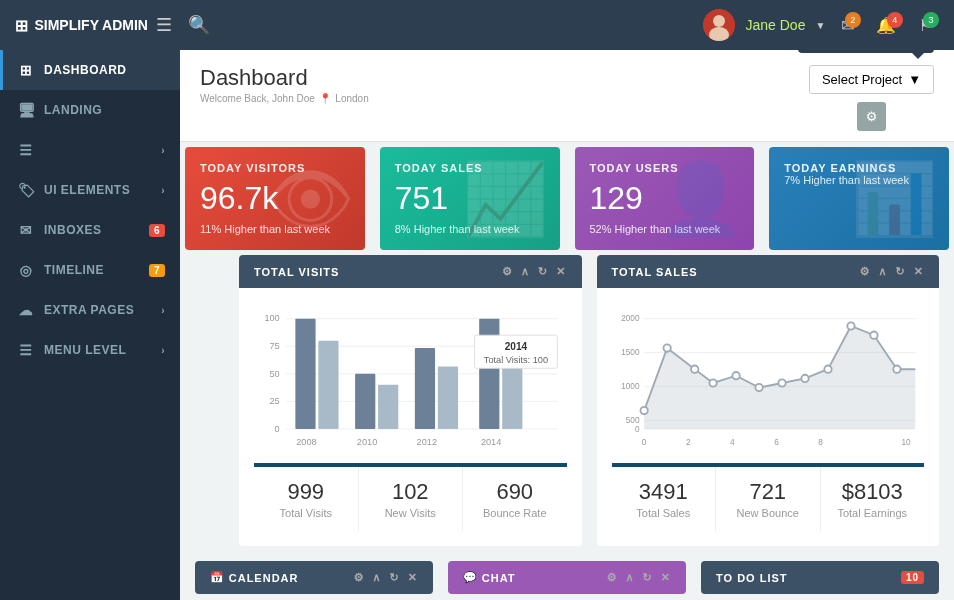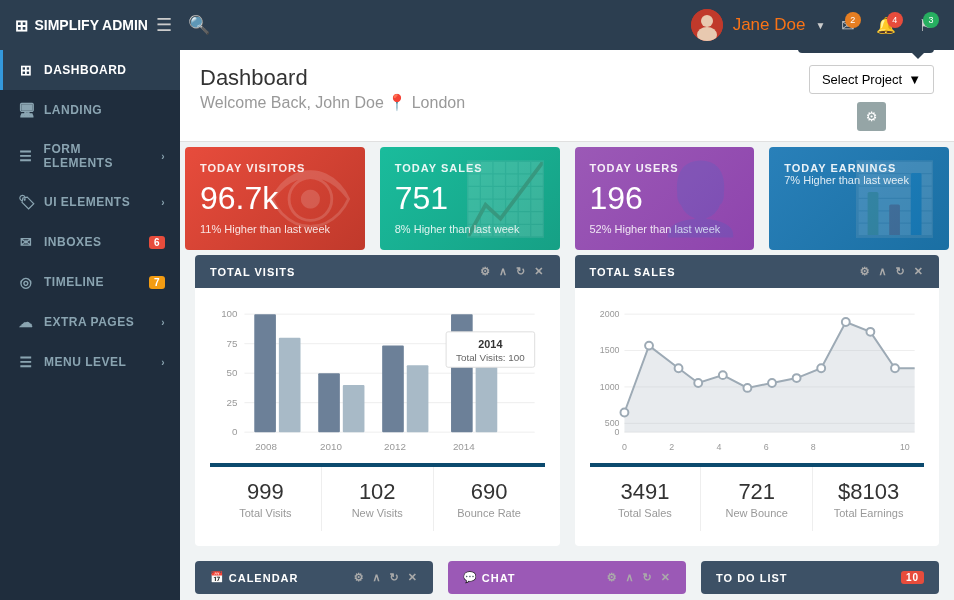--- a/index.html
+++ b/index.html
@@ -12,59 +12,59 @@
     .sidebar { width: 180px; background: #1f2d3d; flex-shrink: 0; overflow-y: auto; }
     .main { flex: 1; overflow-y: auto; background: #f0f3f4; }
 
     
     .logo { color: white; font-size: 14px; font-weight: bold; display: flex; align-items: center; gap: 6px; }
     .logo-icon { font-size: 16px; }
     .nav-spacer { flex: 1; }
     .nav-icon-btn { color: #ccc; background: none; border: none; cursor: pointer; font-size: 18px; padding: 0 8px; }
     .nav-right { display: flex; align-items: center; gap: 10px; }
     .avatar { width: 32px; height: 32px; border-radius: 50%; background: #c0392b; display: flex; align-items: center; justify-content: center; overflow: hidden; }
-    .user-name { color: #f97316; font-size: 17px; cursor: pointer; }
+    .user-name { color: #bef264; font-size: 14px; cursor: pointer; }
     .badge-btn { position: relative; color: #ccc; background: none; border: none; cursor: pointer; font-size: 16px; padding: 0 6px; }
     .badge { position: absolute; top: -4px; right: 0; background: #e74c3c; color: white; border-radius: 50%; width: 16px; height: 16px; font-size: 9px; display: flex; align-items: center; justify-content: center; }
     .badge.orange { background: #e67e22; }
     .badge.green { background: #27ae60; }
 
     
     .sidebar-item { display: flex; align-items: center; padding: 12px 15px; color: #8aa4b1; cursor: pointer; border-left: 3px solid transparent; font-size: 12px; gap: 10px; text-transform: uppercase; font-weight: 600; letter-spacing: 0.5px; }
     .sidebar-item.active { background: #2c3e50; color: #fff; border-left-color: #3498db; }
     .sidebar-item .si-icon { font-size: 14px; width: 16px; text-align: center; }
     .sidebar-item .arrow { margin-left: auto; font-size: 10px; }
     .sidebar-badge { background: #e74c3c; color: white; border-radius: 3px; padding: 1px 5px; font-size: 10px; margin-left: auto; }
     .sidebar-badge.yellow { background: #f39c12; }
 
     
     .page-header { background: white; padding: 15px 20px 10px; border-bottom: 1px solid #e0e0e0; display: flex; align-items: flex-start; justify-content: space-between; }
     .page-title-area h1 { font-size: 22px; color: #333; font-weight: 300; }
-    .page-subtitle { font-size: 16px; color: #999; display: flex; align-items: center; gap: 4px; margin-top: 2px; }
+    .page-subtitle { font-size: 10px; color: #999; display: flex; align-items: center; gap: 4px; margin-top: 2px; }
     .location-pin { color: #e74c3c; }
     .header-actions { display: flex; align-items: center; gap: 8px; position: relative; flex-direction: column; }
     .select-project-btn { background: white; border: 1px solid #ccc; border-radius: 3px; padding: 6px 12px; font-size: 13px; cursor: pointer; display: flex; align-items: center; gap: 6px; }
     .gear-btn { background: #95a5a6; color: white; border: none; border-radius: 3px; padding: 7px 9px; cursor: pointer; font-size: 13px; }
     .tooltip { position: absolute; top: -38px; right: 0; background: #2c3e50; color: white; padding: 6px 12px; border-radius: 4px; font-size: 12px; white-space: nowrap; }
     .tooltip::after { content: ''; position: absolute; bottom: -6px; right: 10px; border: 6px solid transparent; border-bottom: none; border-top-color: #2c3e50; }
 
     
     .stats-row { display: flex; gap: 15px; padding: 5px; }
     .stat-card { flex: 1; border-radius: 4px; padding: 15px; color: white; position: relative; overflow: hidden; min-height: 100px; }
     .stat-card.red { background: linear-gradient(135deg, #e74c3c, #c0392b); }
     .stat-card.cyan { background: linear-gradient(135deg, #1abc9c, #16a085); }
     .stat-card.purple { background: linear-gradient(135deg, #9b59b6, #8e44ad); }
     .stat-card.teal { background: linear-gradient(135deg, #2980b9, #1a6fa3); }
     .stat-label { font-size: 11px; font-weight: 700; letter-spacing: 1px; text-transform: uppercase; opacity: 0.9; }
     .stat-value { font-size: 32px; font-weight: 300; margin: 6px 0; }
     .stat-sub { font-size: 11px; opacity: 0.85; }
     .stat-bg-icon { position: absolute; right: 10px; top: 50%; transform: translateY(-50%); font-size: 70px; opacity: 0.15; }
 
     
-    .charts-row { display: flex; gap: 15px; padding: 0 15px 15px; }
+    .charts-row { display: flex; gap: 15px; padding: 0 15px 15px; margin-left: 44px; }
     .chart-panel { flex: 1; background: white; border-radius: 4px; overflow: hidden; }
     .panel-header { background: #3d5166; color: white; padding: 10px 15px; display: flex; align-items: center; font-size: 11px; font-weight: 700; letter-spacing: 1px; text-transform: uppercase; }
     .panel-actions { margin-left: auto; display: flex; gap: 8px; color: #aaa; cursor: pointer; }
     .panel-body { padding: 15px; }
     .chart-area { height: 160px; position: relative; }
 
     
     .bar-chart { width: 100%; height: 100%; }
     .line-chart { width: 100%; height: 100%; }
 
@@ -124,21 +124,20 @@
       <div class="sidebar-item active">
         <span class="si-icon">⊞</span>
         <span>Dashboard</span>
       </div>
       <div class="sidebar-item">
         <span class="si-icon">🖥</span>
         <span>Landing</span>
       </div>
       <div class="sidebar-item">
         <span class="si-icon">☰</span>
-        <span>Form Elements</span>
         <span class="arrow">›</span>
       </div>
       <div class="sidebar-item">
         <span class="si-icon">🏷</span>
         <span>UI Elements</span>
         <span class="arrow">›</span>
       </div>
       <div class="sidebar-item">
         <span class="si-icon">✉</span>
         <span>Inboxes</span>
@@ -192,21 +191,21 @@
           <div class="stat-bg-icon">👁</div>
         </div>
         <div class="stat-card cyan">
           <div class="stat-label">TODAY SALES</div>
           <div class="stat-value">751</div>
           <div class="stat-sub">8% Higher than last week</div>
           <div class="stat-bg-icon">📈</div>
         </div>
         <div class="stat-card purple">
           <div class="stat-label">TODAY USERS</div>
-          <div class="stat-value">196</div>
+          <div class="stat-value">129</div>
           <div class="stat-sub">52% Higher than last week</div>
           <div class="stat-bg-icon">👤</div>
         </div>
         <div class="stat-card teal">
           <div class="stat-label">TODAY EARNINGS</div>
           <div class="stat-sub">7% Higher than last week</div>
           <div class="stat-bg-icon">📊</div>
         </div>
       </div>
 

